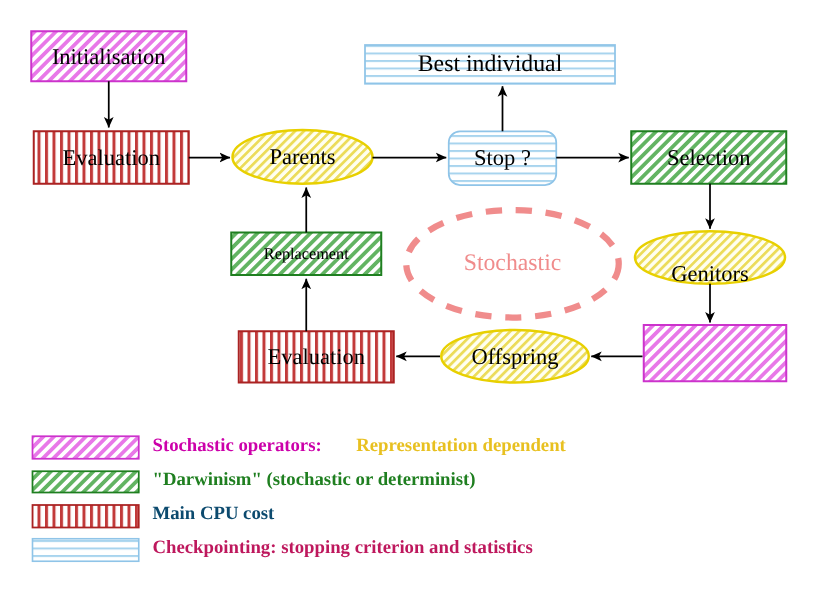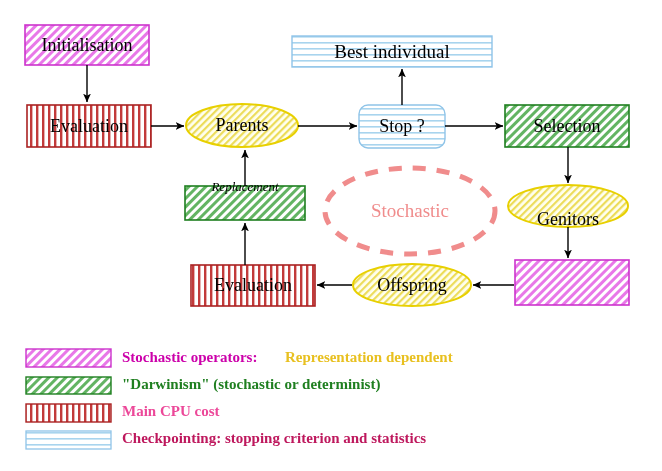--- a/index.html
+++ b/index.html
@@ -25,21 +25,21 @@
   }
   .legend-label{
     position:absolute;
     white-space:nowrap;
     font-family:"Liberation Serif", serif;
     font-weight:bold;
   }
   .lg-magenta{color:#CC00AA;}
   .lg-gold{color:#E8C020;}
   .lg-green{color:#1F7F20;}
-  .lg-red{color:#ec4899;}
+  .lg-red{color:#0c4a6e;}
   .lg-blue{color:#be185d;}
   .gen-text{color:#F08C8C;}
 </style>
 </head>
 <body>
 
 <div id="stage">
   <svg id="canvas" viewBox="0 0 662 471" xmlns="http://www.w3.org/2000/svg">
     <defs>
       <pattern id="p-magenta" width="6" height="6" patternUnits="userSpaceOnUse" patternTransform="rotate(45)">
@@ -131,21 +131,21 @@
 
   <div class="node-label" style="left:505px;top:105px;width:124px;height:42px;font-size:18px;">Selection</div>
 
   <div class="node-label" style="left:508px;top:185px;width:120px;height:42px;font-size:18px;margin-top:13px;">Genitors</div>
 
 
   <div class="node-label" style="left:353px;top:264px;width:118px;height:42px;font-size:18px;">Offspring</div>
 
   <div class="node-label" style="left:191px;top:265px;width:124px;height:41px;font-size:18px;">Evaluation</div>
 
-  <div class="node-label" style="left:185px;top:170px;width:120px;height:34px;font-size:13px;font-style:italic;">Replacement</div>
+  <div class="node-label" style="left:185px;top:186px;width:120px;height:34px;font-size:13px;">Replacement</div>
 
   <div class="node-label gen-text" style="left:325px;top:168px;width:170px;height:86px;font-size:19px;">Stochastic</div>
 
   <div class="legend-label lg-magenta" style="left:122px;top:349px;font-size:15px;">Stochastic operators:</div>
   <div class="legend-label lg-gold" style="left:285px;top:349px;font-size:15px;">Representation dependent</div>
 
   <div class="legend-label lg-green" style="left:122px;top:376px;font-size:15px;">"Darwinism" (stochastic or determinist)</div>
 
   <div class="legend-label lg-red" style="left:122px;top:403px;font-size:15px;">Main CPU cost</div>
 

